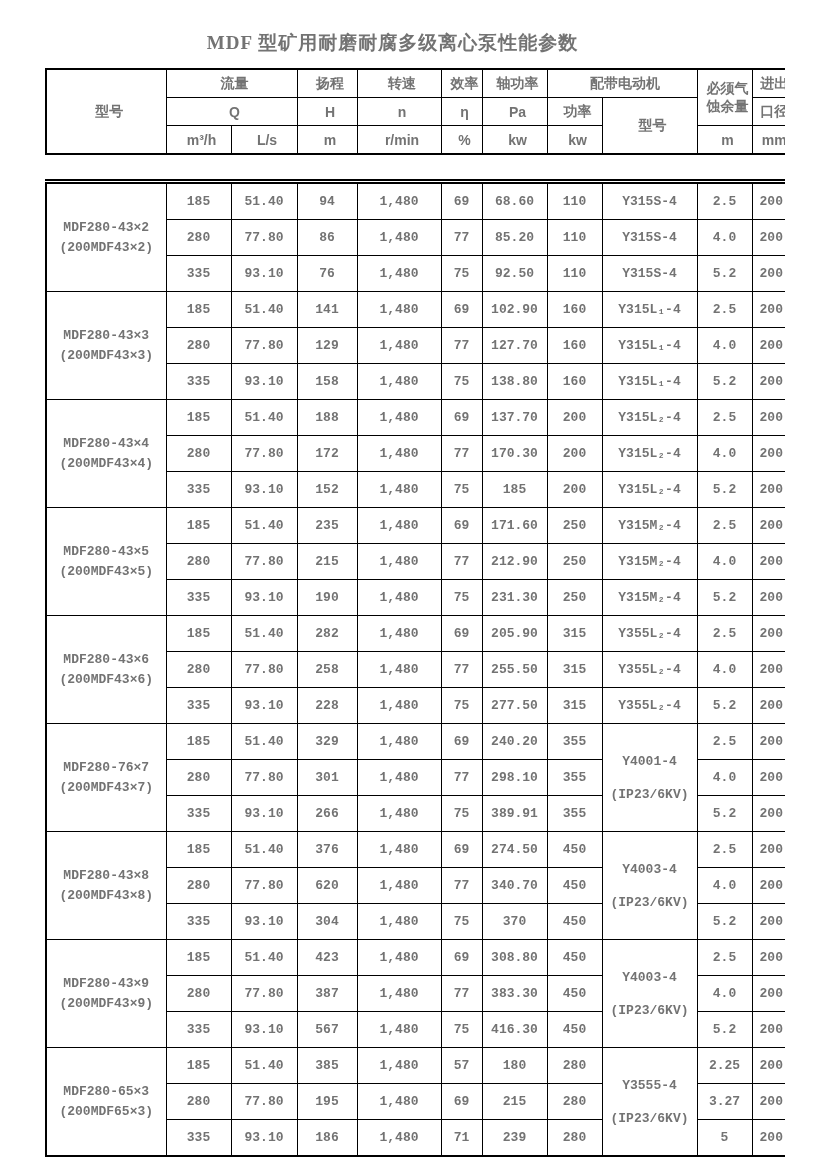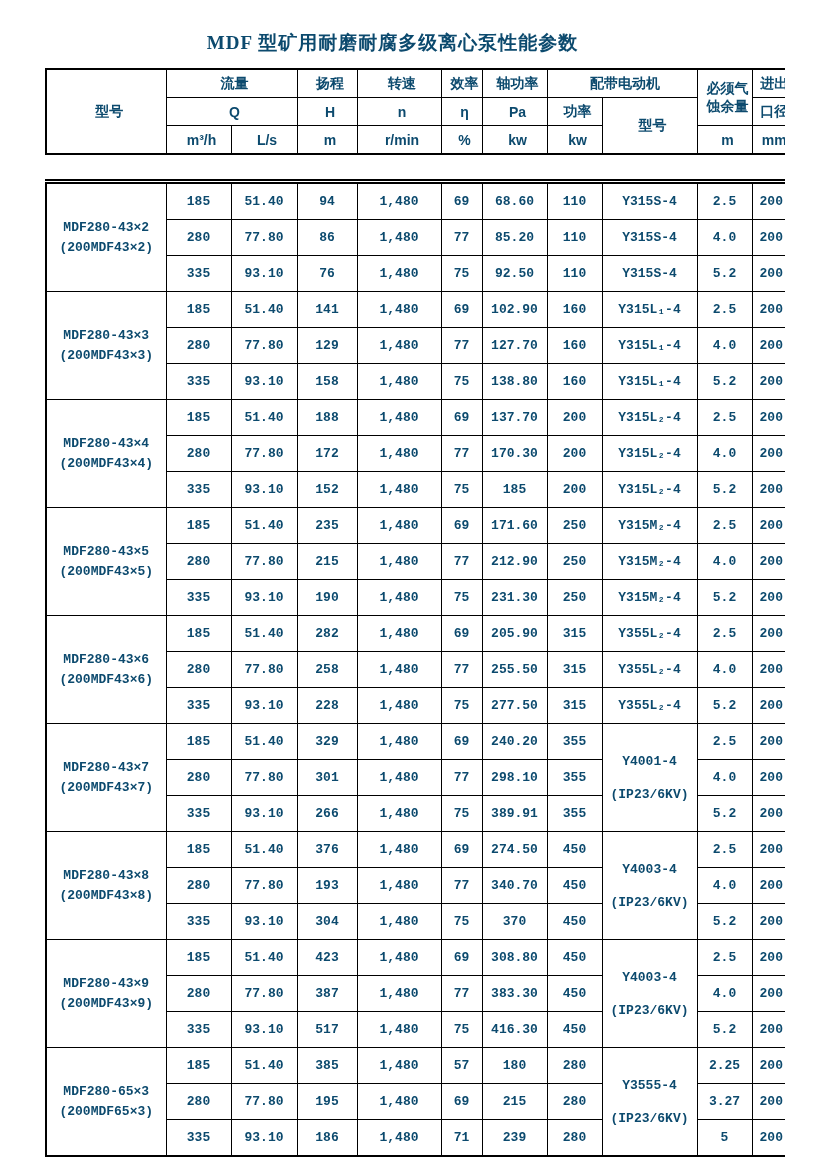--- a/index.html
+++ b/index.html
@@ -1,17 +1,17 @@
 <!DOCTYPE html>
 <html><head>
 <meta charset="utf-8">
 <style>
   html, body { margin:0; padding:0; background:#ffffff; }
   .sheet {
-    position:relative; width:785px; height:1165px; background:#fff; color:#0c4a6e;
+    position:relative; width:785px; height:1165px; background:#fff; color:#737373;
     font-family:"Liberation Serif", serif; overflow:hidden;
   }
   .title {
     margin:30px 0 12px 0; text-align:center;
     font-size:19px; font-weight:bold; letter-spacing:1px;
     font-family:"Liberation Serif", serif;
   }
   table.tbl {
     border-collapse:collapse; table-layout:fixed;
     margin-left:45px; width:745px;
@@ -307,21 +307,21 @@
           <td>1,480</td>
           <td>75</td>
           <td>277.50</td>
           <td>315</td>
           <td>Y355L₂-4</td>
           <td>5.2</td>
           <td>200</td>
         </tr>
         <tr>
           <td rowspan="3" class="model-cell">
-            <div>MDF280-43×7</div>
+            <div>MDF280-76×7</div>
             <div>(200MDF43×7)</div>
           </td>
           <td>185</td>
           <td>51.40</td>
           <td>329</td>
           <td>1,480</td>
           <td>69</td>
           <td>240.20</td>
           <td>355</td>
           <td rowspan="3" class="motor-merged-cell">
@@ -368,21 +368,21 @@
           <td rowspan="3" class="motor-merged-cell">
             <div>Y4003-4</div>
             <div>(IP23/6KV)</div>
           </td>
           <td>2.5</td>
           <td>200</td>
         </tr>
         <tr>
           <td>280</td>
           <td>77.80</td>
-          <td>193</td>
+          <td>620</td>
           <td>1,480</td>
           <td>77</td>
           <td>340.70</td>
           <td>450</td>
           <td>4.0</td>
           <td>200</td>
         </tr>
         <tr>
           <td>335</td>
           <td>93.10</td>
@@ -420,21 +420,21 @@
           <td>1,480</td>
           <td>77</td>
           <td>383.30</td>
           <td>450</td>
           <td>4.0</td>
           <td>200</td>
         </tr>
         <tr>
           <td>335</td>
           <td>93.10</td>
-          <td>517</td>
+          <td>567</td>
           <td>1,480</td>
           <td>75</td>
           <td>416.30</td>
           <td>450</td>
           <td>5.2</td>
           <td>200</td>
         </tr>
         <tr>
           <td rowspan="3" class="model-cell">
             <div>MDF280-65×3</div>

